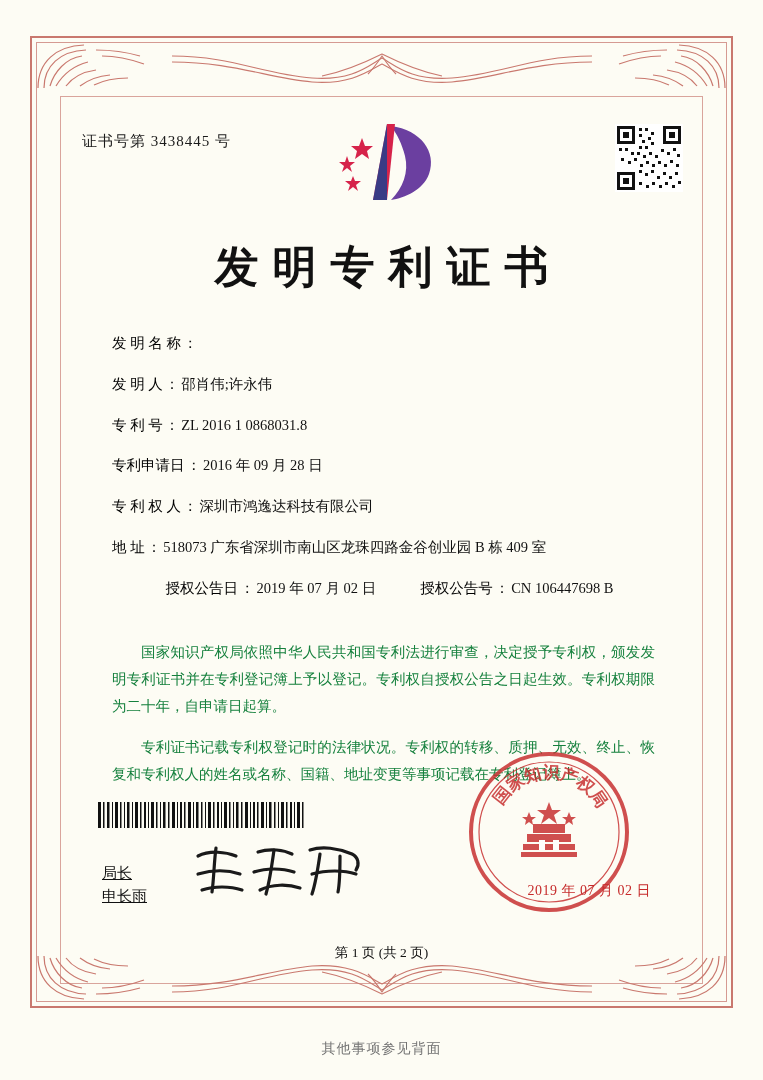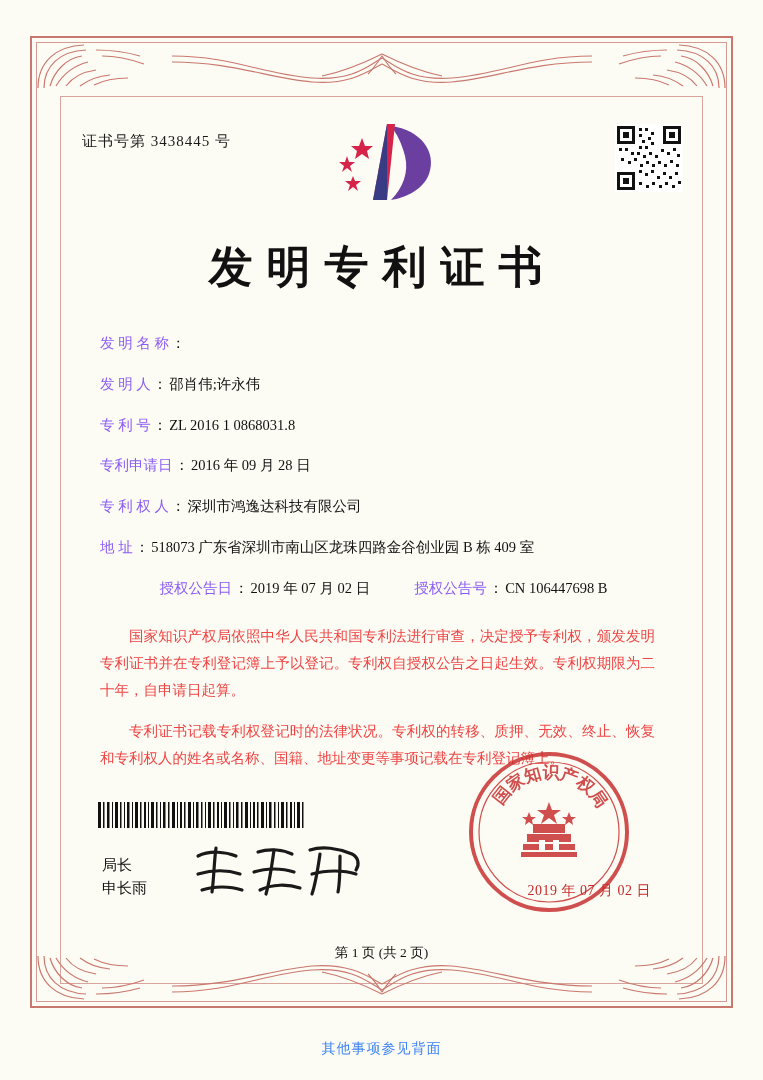--- a/index.html
+++ b/index.html
@@ -78,21 +78,21 @@
     width: 420px;
     height: 40px;
   }
 
   .content {
     position: absolute;
     left: 60px;
     top: 96px;
     right: 60px;
     bottom: 96px;
-    padding: 22px 26px 0 14px;
+    padding: 22px 26px 0 26px;
     box-sizing: border-box;
   }
 
   .cert-no {
     position: absolute;
     left: 22px;
     top: 36px;
     font-size: 15px;
     color: #1a1a1a;
     letter-spacing: 1px;
@@ -135,62 +135,63 @@
     display: flex;
     align-items: flex-start;
     margin-bottom: 19px;
     font-size: 14.5px;
     color: #111;
     line-height: 1.5;
   }
   .field-label {
     flex: 0 0 auto;
     white-space: pre;
-    color: #8b5cf6;
+    color: #000000;
   }
   .field-colon {
     flex: 0 0 auto;
     padding: 0 2px;
   }
   .field-value {
     flex: 1 1 auto;
     color: #111;
   }
   .field-row.two-col {
     justify-content: center;
   }
 
   .paras {
-    margin-top: 24px;
+    margin-top: 40px;
     padding: 0 22px 0 26px;
     font-size: 14.5px;
     line-height: 1.85;
-    color: #ef4444;
+    color: #15803d;
     text-align: justify;
   }
   .paras p {
     margin: 0 0 14px 0;
     text-indent: 2em;
   }
 
   .barcode {
     position: absolute;
     left: 38px;
     bottom: 156px;
     width: 210px;
     height: 26px;
   }
 
   .sign-block {
     position: absolute;
     left: 42px;
-    bottom: 84px;
+    bottom: 76px;
     font-size: 15px;
     line-height: 1.55;
     color: #111;
+    text-decoration: underline;
   }
   .signature {
     position: absolute;
     left: 128px;
     bottom: 82px;
     width: 180px;
     height: 62px;
   }
 
   .seal {
@@ -219,21 +220,21 @@
     color: #111;
   }
 
   .footer-note {
     position: absolute;
     left: 0;
     right: 0;
     bottom: 22px;
     text-align: center;
     font-size: 14px;
-    color: #3b82f6;
+    color: #737373;
     letter-spacing: 1px;
   }
 </style>
 </head>
 <body>
 
 <div class="page">
 
   <div class="frame-outer"></div>
   <div class="frame-mid"></div>

